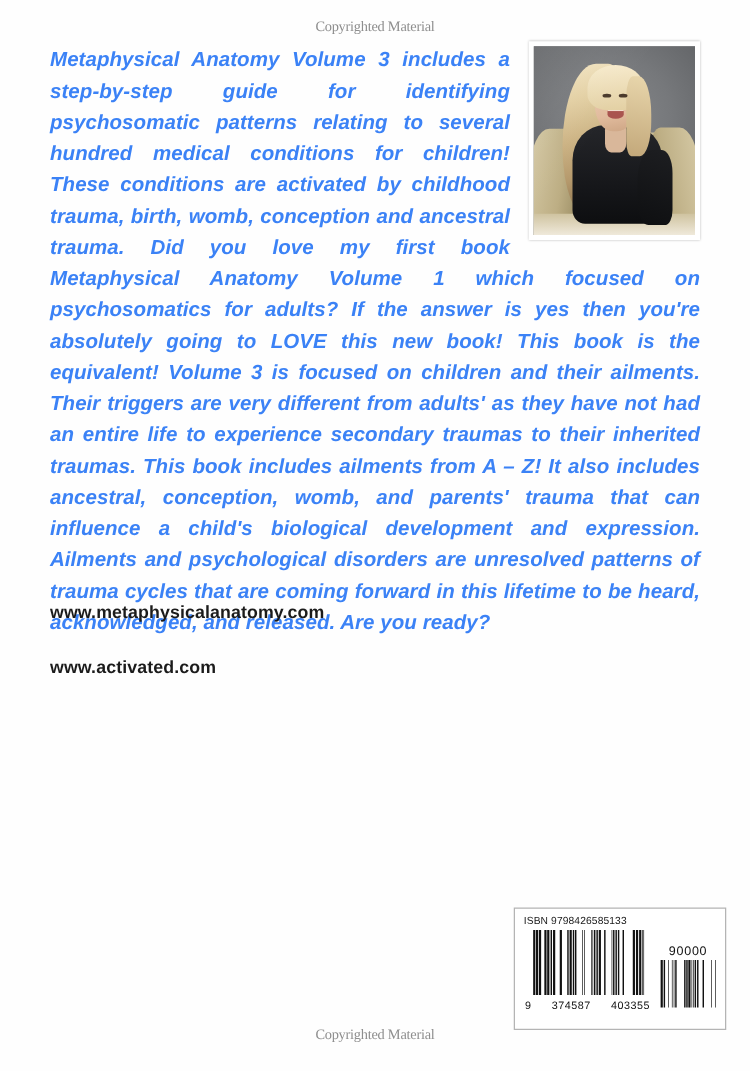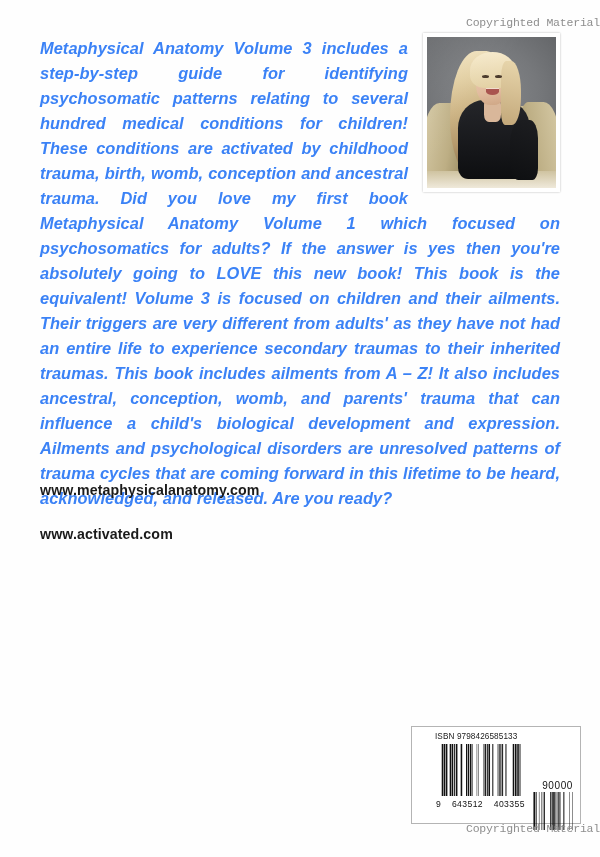--- a/index.html
+++ b/index.html
@@ -21,22 +21,22 @@
     position: absolute;
     inset: 0;
     background: #fefefe;
   }
 
   
   .copyright-mark {
     position: absolute;
     left: 0;
     width: 600px;
-    text-align: right;
-    font-family: Liberation Mono, monospace;
+    text-align: center;
+    font-family: Liberation Serif, serif;
     font-size: 11.5px;
     letter-spacing: -0.2px;
     color: #8e8e8e;
     user-select: none;
   }
   .copyright-top { top: 16px; }
   .copyright-bottom { top: 822px; }
 
   
   .author-photo-frame {
@@ -233,21 +233,21 @@
   
   .barcode-box {
     position: absolute;
     left: 411px;
     top: 726px;
     width: 170px;
     height: 98px;
     background: #ffffff;
     border: 1px solid #b4b4b4;
     box-sizing: border-box;
-    padding: 5px 7px 4px 23px;
+    padding: 5px 7px 4px 7px;
   }
   .isbn-text {
     font-family: "Liberation Sans", sans-serif;
     font-size: 8.2px;
     color: #1a1a1a;
     letter-spacing: 0.1px;
     line-height: 10px;
     white-space: nowrap;
   }
   .barcode-row {
@@ -275,23 +275,22 @@
     color: #111;
     letter-spacing: 0.4px;
     white-space: nowrap;
     margin-top: -1px;
   }
   .ean5-digits {
     font-family: "Liberation Sans", sans-serif;
     font-size: 10px;
     color: #111;
     letter-spacing: 0.6px;
-    text-align: right;
+    text-align: center;
     margin-bottom: 1px;
-    margin-top: 24px;
   }
   .ean13-digits {
     display: flex;
     justify-content: space-between;
     padding: 0 1px;
   }
 </style>
 </head>
 <body>
 
@@ -365,21 +364,21 @@
               <rect x="80.66" y="0" width="1.17" height="52.00"></rect>
               <rect x="89.00" y="0" width="1.79" height="52.00"></rect>
               <rect x="91.59" y="0" width="1.79" height="52.00"></rect>
               <rect x="94.18" y="0" width="1.79" height="52.00"></rect>
               <rect x="96.60" y="0" width="0.55" height="52.00"></rect>
               <rect x="97.67" y="0" width="0.55" height="52.00"></rect>
             </g>
         </svg>
         <div class="ean-digits ean13-digits">
           <span>9</span>
-          <span>643512</span>
+          <span>374587</span>
           <span>403355</span>
         </div>
       </div>
 
       <div class="ean5">
         <div class="ean5-digits">90000</div>
         <svg class="bars" viewBox="0 0 46 42" preserveAspectRatio="none">
           <g id="ean5-bars" fill="#111">
               <rect x="0.50" y="0" width="1.79" height="38.00"></rect>
               <rect x="2.99" y="0" width="1.17" height="38.00"></rect>

